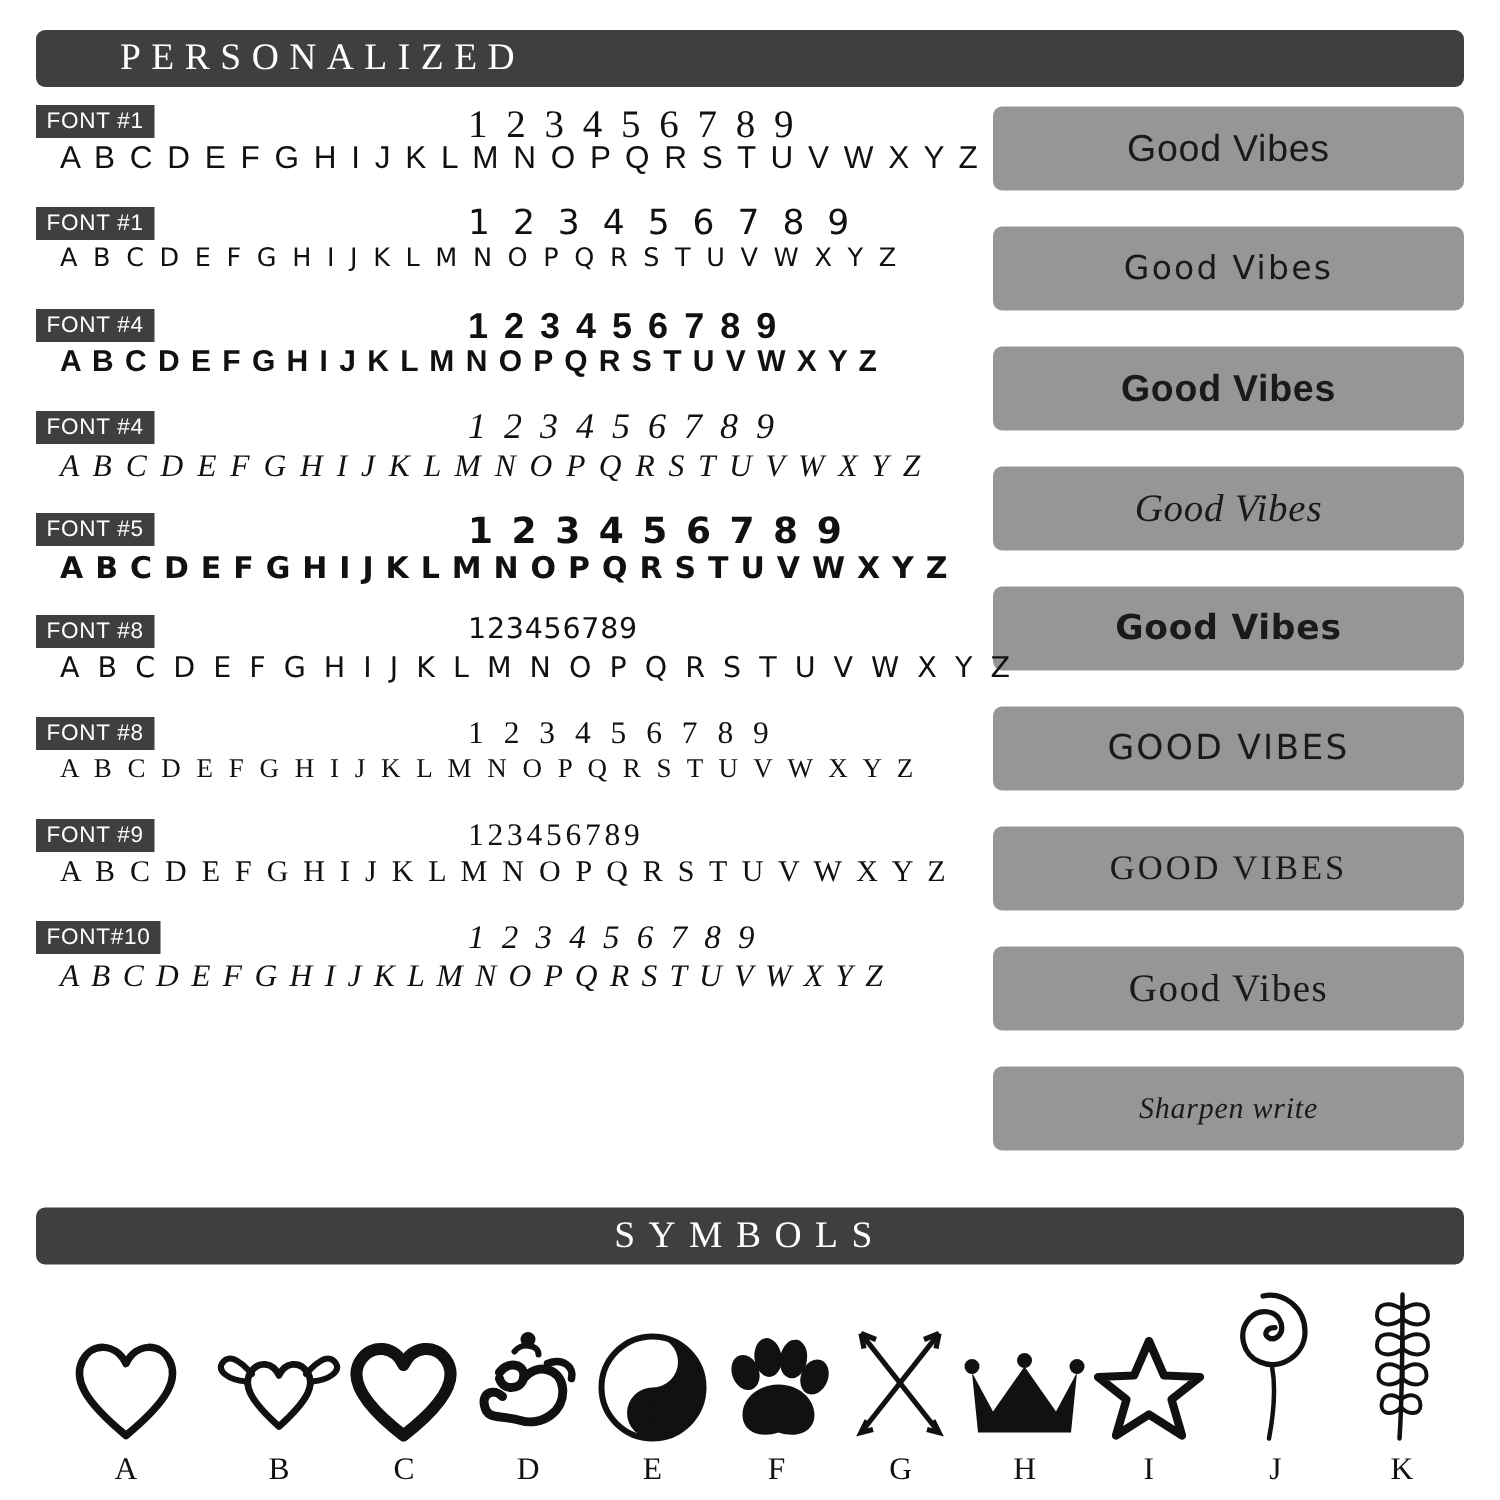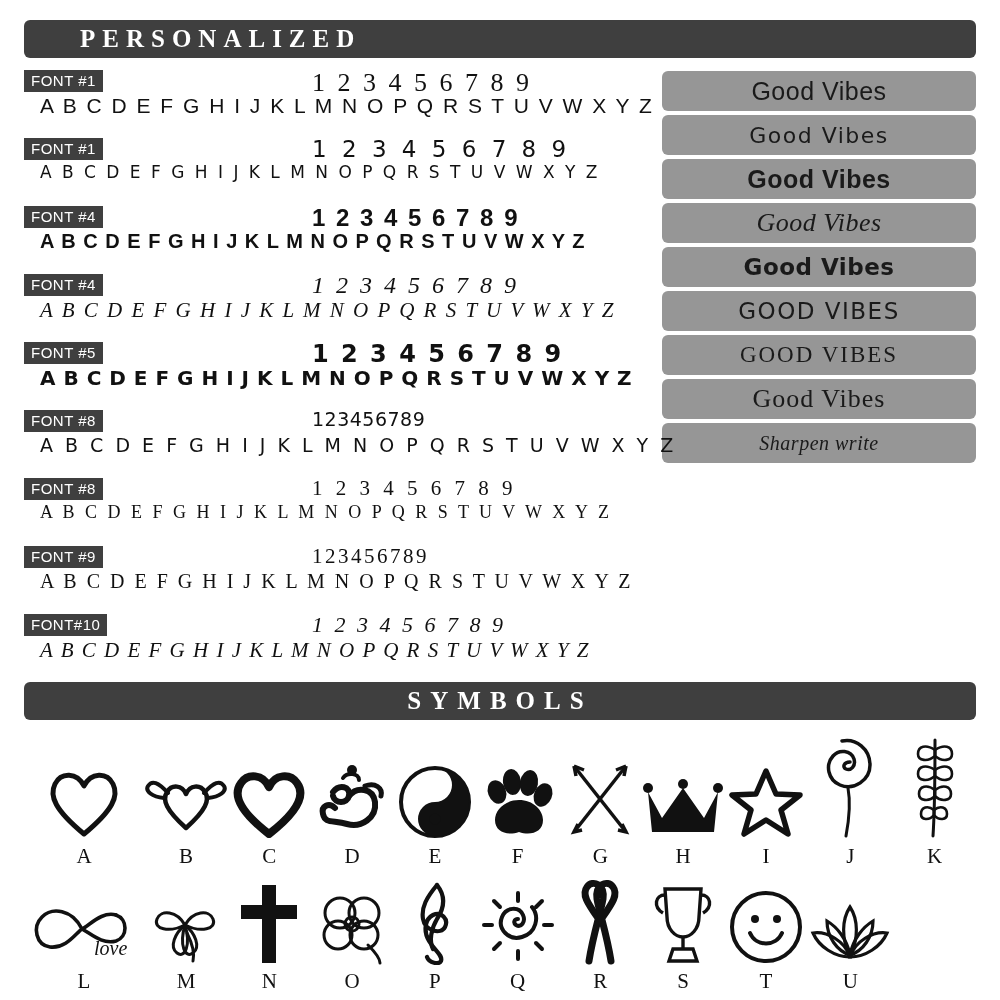--- a/index.html
+++ b/index.html
@@ -25,21 +25,21 @@
   
   .banner {
     background: #3f3f3f;
     color: #ffffff;
     height: 38px;
     line-height: 38px;
     border-radius: 6px;
     font-family: "Liberation Serif", serif;
     font-size: 25px;
     letter-spacing: 7px;
-    font-weight: 700;
+    font-weight: 400;
     padding-left: 56px;
     box-sizing: border-box;
   }
   .banner.center {
     text-align: center;
     padding-left: 0;
     letter-spacing: 9px;
   }
 
   
@@ -83,22 +83,22 @@
   }
   .font-alpha {
     position: absolute;
     top: 24px;
     left: 16px;
     white-space: nowrap;
   }
 
   
   .chip {
-    height: 40px;
-    margin-bottom: 4px;
+    height: 56px;
+    margin-bottom: 24px;
     background: #969696;
     border-radius: 6px;
     display: flex;
     align-items: center;
     justify-content: center;
     color: #1a1a1a;
     overflow: hidden;
   }
 
   
@@ -132,21 +132,21 @@
 
   .f9 { font-family: "Liberation Serif", serif; font-size: 20px; letter-spacing: 2.5px; }
   .f9.d { font-size: 21px; letter-spacing: 2.5px; }
   .f9.chiptext { font-family: "Liberation Serif", serif; font-size: 26px; letter-spacing: 1px; }
 
   .f10 { font-family: "Liberation Serif", serif; font-style: italic; font-size: 21px; letter-spacing: 1.5px; }
   .f10.d { font-size: 22px; letter-spacing: 3px; }
   .f10.chiptext { font-family: "Liberation Serif", serif; font-style: italic; font-size: 20px; letter-spacing: 0.5px; }
 
   
-  .symbols-banner { }
+  .symbols-banner { margin-top: 14px; }
   .symbol-grid {
     margin-top: 16px;
     display: grid;
     grid-template-columns: repeat(11, 1fr);
     row-gap: 6px;
   }
   .symbol-cell {
     display: flex;
     flex-direction: column;
     align-items: center;

